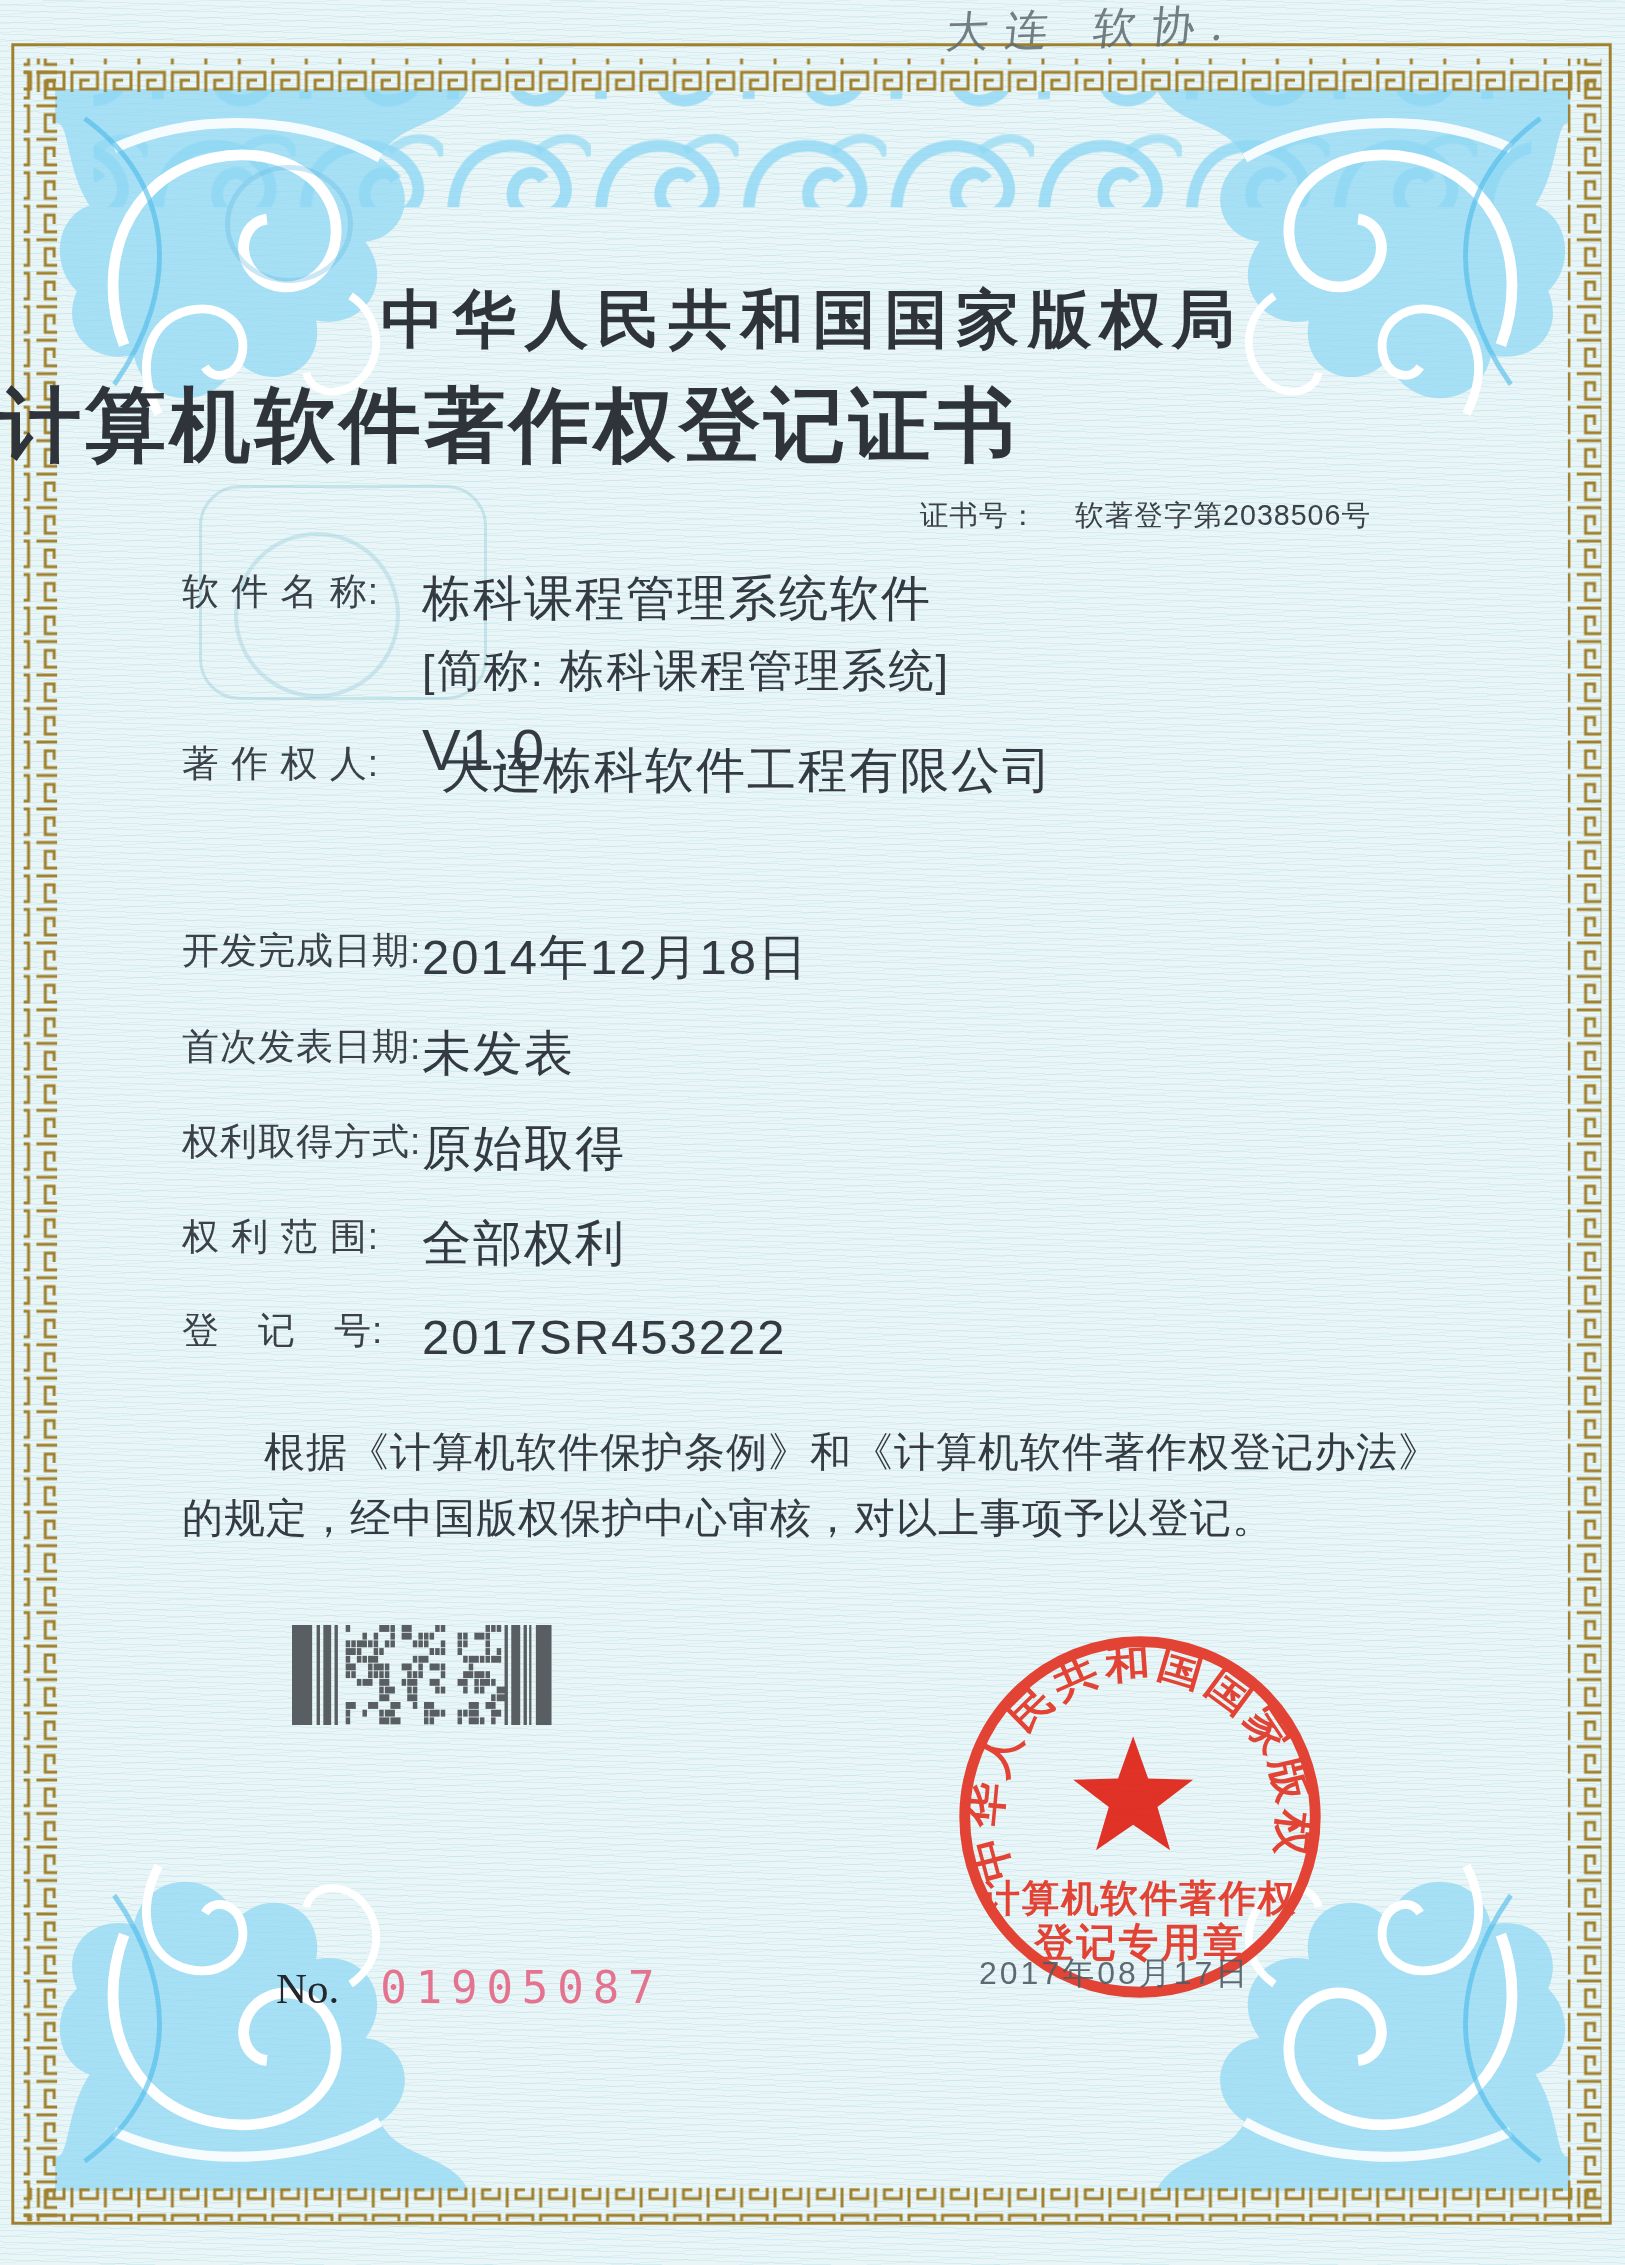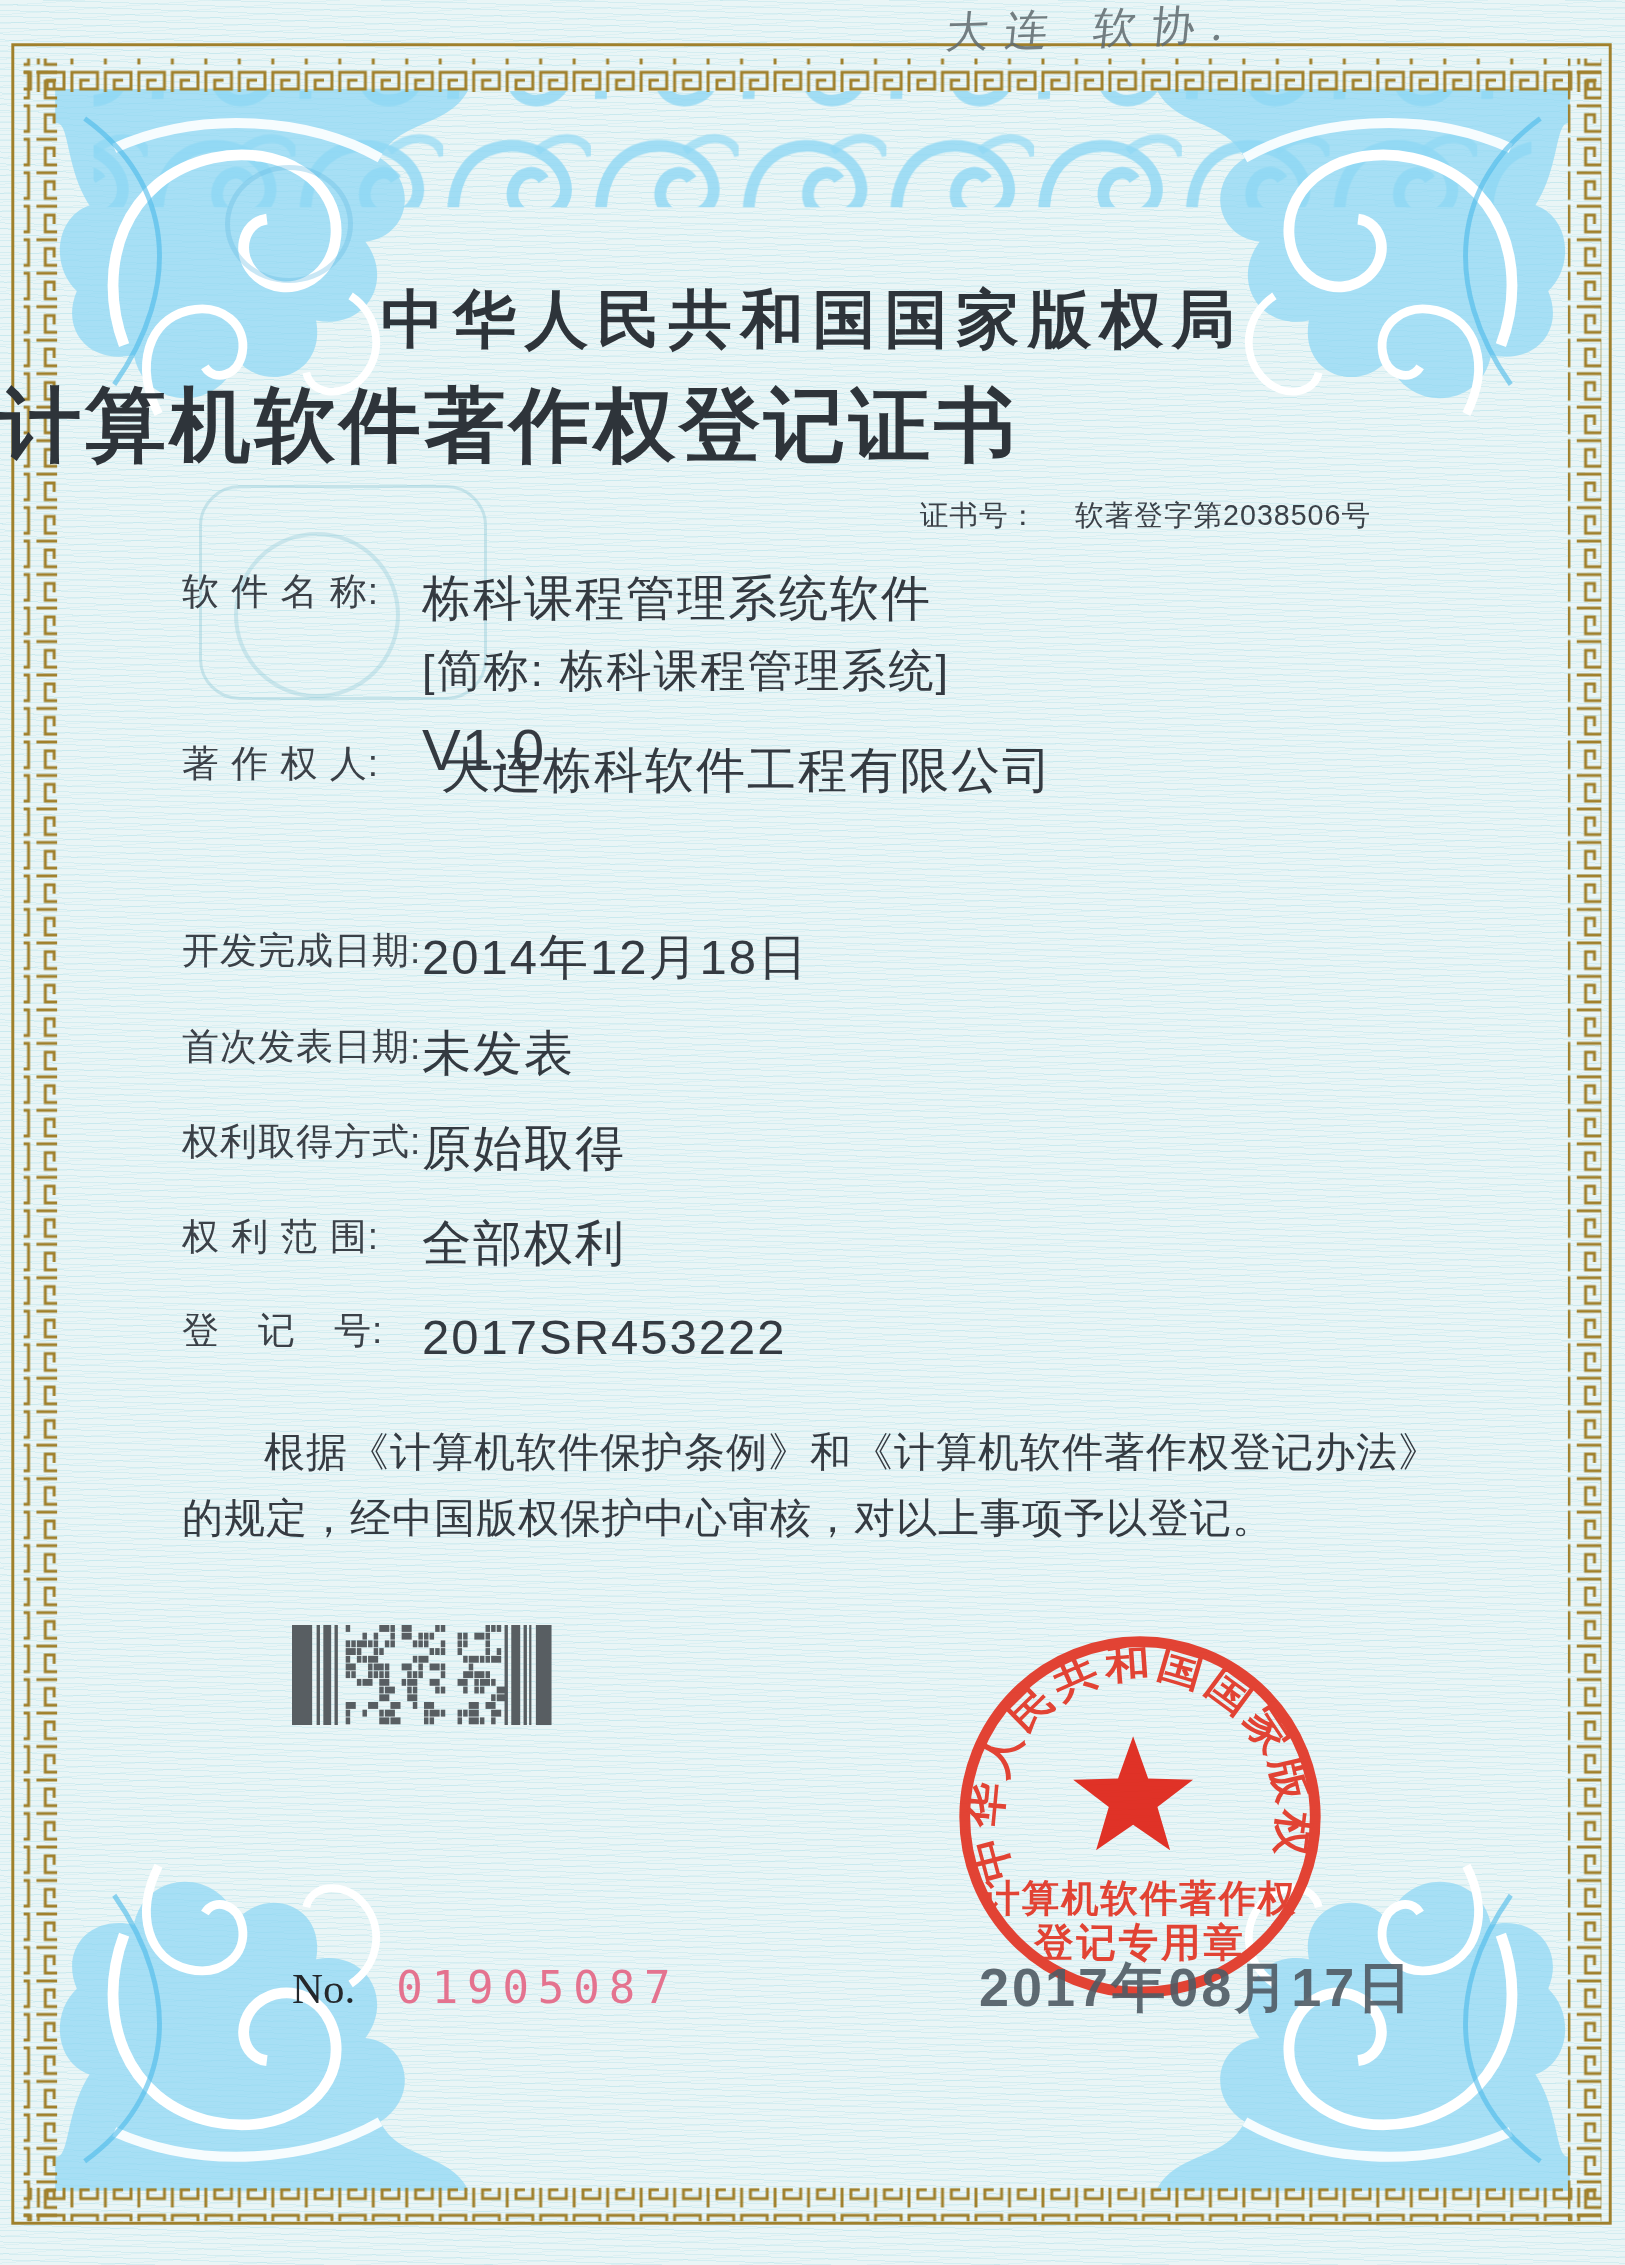--- a/index.html
+++ b/index.html
@@ -38,24 +38,24 @@
   .row4{top:1119px;}
   .row5{top:1214px;}
   .row6{top:1308px;}
   
   .statement{top:1419px;left:182px;width:1276px;font-size:41px;line-height:66px;
     letter-spacing:1px;text-indent:2em;color:#353b42;z-index:3;}
   
   .barcode{top:1625px;left:292px;width:264px;height:100px;z-index:3;}
   
   .seal{top:1623px;left:948px;width:384px;height:384px;z-index:4;opacity:.95;}
-  .issue-date{top:1952px;left:979px;font-size:54px;font-weight:bold;color:#505b64;
+  .issue-date{top:1952px;left:979px;font-size:32px;font-weight:normal;color:#505b64;
     letter-spacing:3px;z-index:5;opacity:.9;white-space:nowrap;}
   
-  .serial{top:1962px;left:292px;z-index:3;display:flex;align-items:baseline;}
+  .serial{top:1962px;left:276px;z-index:3;display:flex;align-items:baseline;}
   .serial .no-label{font-family:"Liberation Serif",serif;font-size:43px;color:#24282c;}
   .serial .no-value{margin-left:41px;font-family:"DejaVu Sans Mono",monospace;font-size:44px;
     letter-spacing:8.9px;font-weight:400;}
   
   .emboss-rect{top:485px;left:199px;width:282px;height:209px;border:3.9px solid rgba(140,198,214,.38);
     border-radius:41px;z-index:2;}
   .emboss-circle{top:532px;left:234px;width:158px;height:158px;border:4.9px solid rgba(140,198,214,.34);
     border-radius:50%;z-index:2;}
   .emboss-top{top:165px;left:225px;width:118px;height:108px;border:5.9px solid rgba(100,185,225,.35);
     border-radius:50%;z-index:2;}

